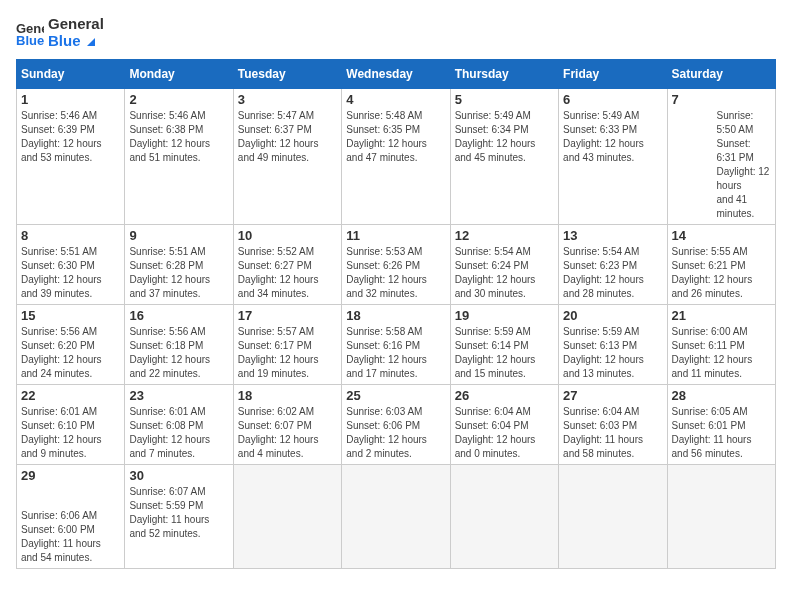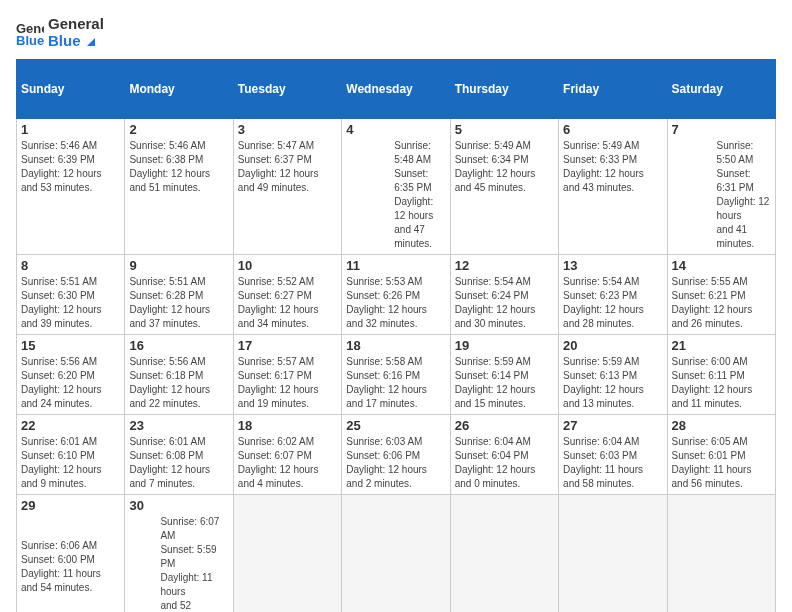--- a/index.html
+++ b/index.html
@@ -44,21 +44,21 @@
     table {
       width: 100%;
       border-collapse: collapse;
       table-layout: fixed;
     }
     th {
       background: #1a6bbf;
       color: #fff;
       font-size: 12px;
       font-weight: bold;
-      padding: 22px 4px;
+      padding: 7px 4px;
       text-align: left;
       border: 1px solid #1a6bbf;
     }
     td {
       border: 1px solid #ccc;
       vertical-align: top;
       padding: 3px 4px;
       font-size: 9.5px;
       color: #333;
       height: 78px;
@@ -134,21 +134,21 @@
           </td>
           <td>
             <span class="day-num">3</span>
             <div class="day-info" style="white-space: pre-line;">Sunrise: 5:47 AM
 Sunset: 6:37 PM
 Daylight: 12 hours
 and 49 minutes.</div>
           </td>
           <td>
             <span class="day-num">4</span>
-            <div class="day-info" style="white-space: pre-line; margin-left: 48px;">Sunrise: 5:48 AM
+            <div class="day-info" style="white-space: pre-line;">Sunrise: 5:48 AM
 Sunset: 6:35 PM
 Daylight: 12 hours
 and 47 minutes.</div>
           </td>
           <td>
             <span class="day-num">5</span>
             <div class="day-info" style="white-space: pre-line;">Sunrise: 5:49 AM
 Sunset: 6:34 PM
 Daylight: 12 hours
 and 45 minutes.</div>
@@ -324,21 +324,21 @@
         <tr>
           <td>
             <span class="day-num">29</span>
             <div class="day-info" style="white-space: pre-line; margin-top: 26px;">Sunrise: 6:06 AM
 Sunset: 6:00 PM
 Daylight: 11 hours
 and 54 minutes.</div>
           </td>
           <td>
             <span class="day-num">30</span>
-            <div class="day-info" style="white-space: pre-line; margin-left: 31px;">Sunrise: 6:07 AM
+            <div class="day-info" style="white-space: pre-line;">Sunrise: 6:07 AM
 Sunset: 5:59 PM
 Daylight: 11 hours
 and 52 minutes.</div>
           </td>
           <td class="empty"></td>
           <td class="empty"></td>
           <td class="empty"></td>
           <td class="empty"></td>
           <td class="empty"></td>
         </tr>

